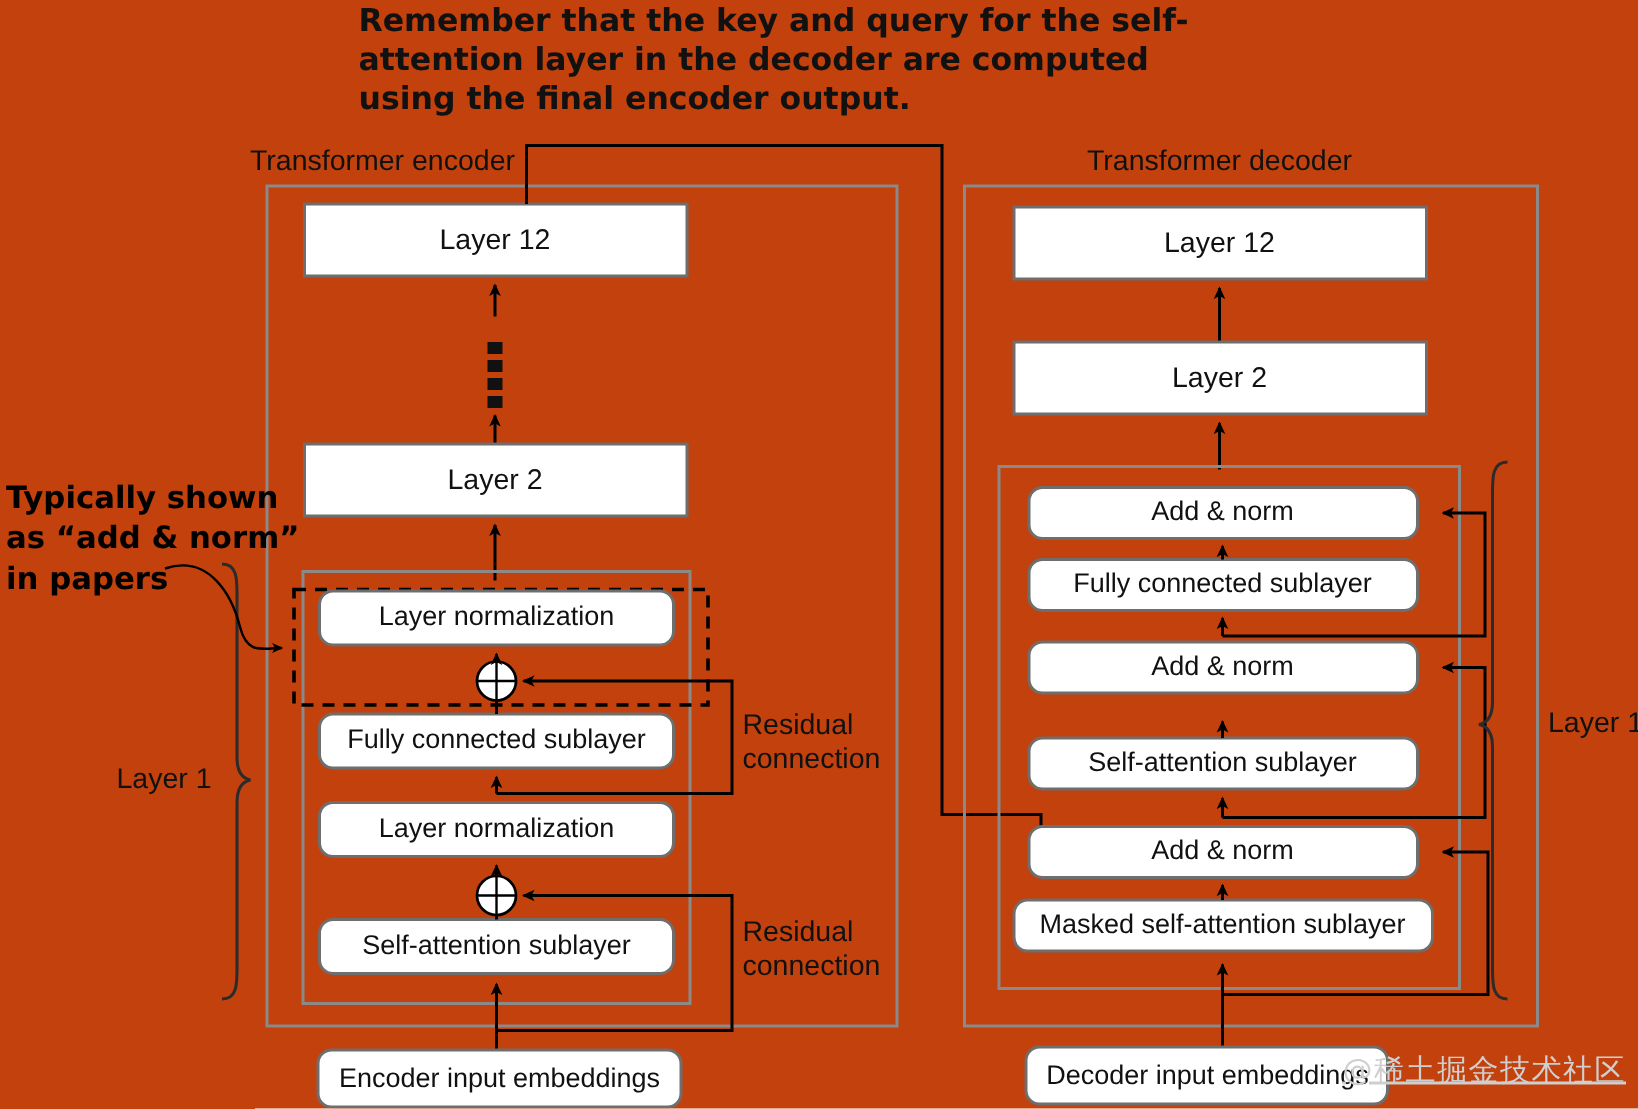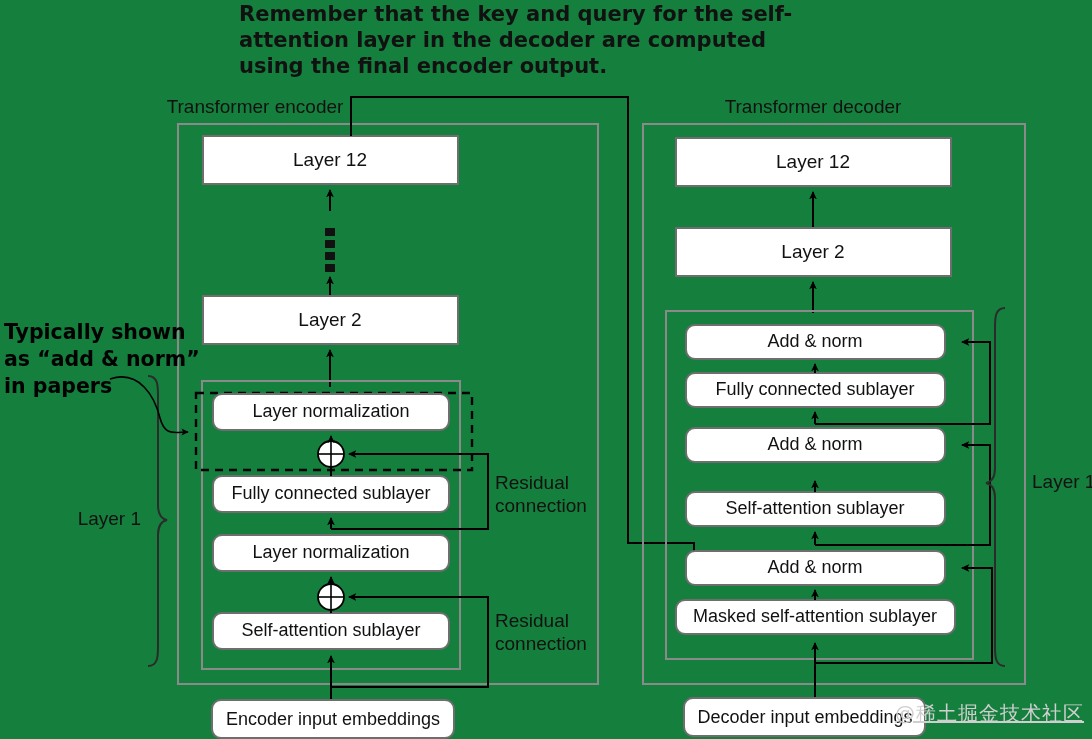--- a/index.html
+++ b/index.html
@@ -4,21 +4,21 @@
 <style>
   html, body {
     margin: 0;
     padding: 0;
     background: #ffffff;
   }
   #stage {
     position: relative;
     width: 1092px;
     height: 739px;
-    background: #15803d;
+    background: #c2410c;
     font-family: "Liberation Sans", sans-serif;
     overflow: hidden;
   }
   svg#diagram {
     position: absolute;
     left: 0;
     top: 0;
     width: 1092px;
     height: 739px;
   }

